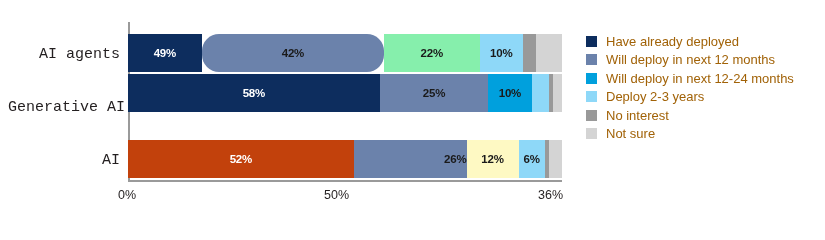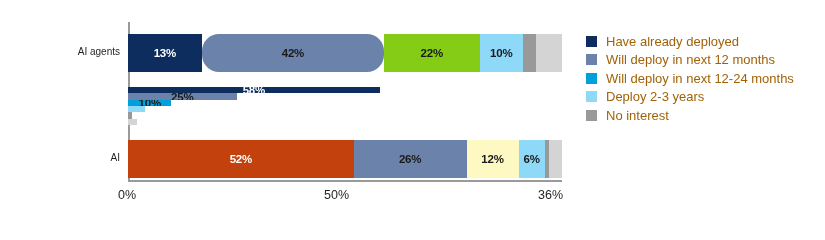--- a/index.html
+++ b/index.html
@@ -53,21 +53,21 @@
   .bar-row {
     position: absolute;
     left: 0;
     width: 100%;
     height: 38px;
     display: flex;
     flex-direction: row;
     align-items: stretch;
   }
   .bar-row.r0 { top: 12px; }
-  .bar-row.r1 { top: 65px; flex-direction: column; }
+  .bar-row.r1 { top: 52px; }
   .bar-row.r2 { top: 118px; }
 
   .seg {
     height: 38px;
     display: flex;
     align-items: center;
     justify-content: center;
     box-sizing: border-box;
     overflow: hidden;
   }
@@ -79,23 +79,24 @@
   }
   .seg-label.light { color: #ffffff; }
   .seg-label.dark  { color: #1a1a1a; }
 
   
   .cat-label {
     position: absolute;
     right: 0;
     width: 112px;
     text-align: right;
-    font-size: 10px;
+    font-size: 15px;
     color: #231f20;
     white-space: nowrap;
+    font-family: Liberation Mono, monospace;
   }
   .cat-wrap {
     position: absolute;
     left: 0;
     top: 22px;
     width: 120px;
     height: 158px;
   }
   .cat-label.c0 { top: 24px; }
   .cat-label.c1 { top: 77px; }
@@ -142,32 +143,33 @@
 </head>
 <body>
 
 <div id="chart-root">
 
   <div class="y-axis-line"></div>
   <div class="x-axis-line"></div>
 
   <div class="cat-wrap">
     <div class="cat-label c0">AI agents</div>
+    <div class="cat-label c1">Generative AI</div>
     <div class="cat-label c2">AI</div>
   </div>
 
   <div class="plot-area">
     <div class="bar-row r0">
         <div class="seg" style="width: 17%; background: rgb(13, 45, 94);">
-          <span class="seg-label light">13%</span>
+          <span class="seg-label light">49%</span>
         </div>
         <div class="seg" style="width: 42%; background: rgb(107, 130, 171); border-radius: 17px;">
           <span class="seg-label dark">42%</span>
         </div>
-        <div class="seg" style="width: 22%; background: #84cc16;">
+        <div class="seg" style="width: 22%; background: #86efac;">
           <span class="seg-label dark">22%</span>
         </div>
         <div class="seg" style="width: 10%; background: rgb(142, 216, 248);">
           <span class="seg-label dark">10%</span>
         </div>
         <div class="seg" style="width: 3%; background: rgb(153, 153, 153);"></div>
         <div class="seg" style="width: 6%; background: rgb(212, 212, 212);"></div>
       </div>
     <div class="bar-row r1">
         <div class="seg" style="width: 58%; background: rgb(13, 45, 94);">
@@ -180,21 +182,21 @@
           <span class="seg-label dark">10%</span>
         </div>
         <div class="seg" style="width: 4%; background: rgb(142, 216, 248);"></div>
         <div class="seg" style="width: 1%; background: rgb(153, 153, 153);"></div>
         <div class="seg" style="width: 2%; background: rgb(212, 212, 212);"></div>
       </div>
     <div class="bar-row r2">
         <div class="seg" style="width: 52%; background: #c2410c;">
           <span class="seg-label light">52%</span>
         </div>
-        <div class="seg" style="width: 26%; background: rgb(107, 130, 171);">
+        <div class="seg" style="width: 26%; background: rgb(107, 130, 171); justify-content: flex-end;">
           <span class="seg-label dark">26%</span>
         </div>
         <div class="seg" style="width: 12%; background: #fef9c3;">
           <span class="seg-label dark">12%</span>
         </div>
         <div class="seg" style="width: 6%; background: rgb(142, 216, 248);">
           <span class="seg-label dark">6%</span>
         </div>
         <div class="seg" style="width: 1%; background: rgb(153, 153, 153);"></div>
         <div class="seg" style="width: 3%; background: rgb(212, 212, 212);"></div>
@@ -219,15 +221,19 @@
         <span class="legend-text">Will deploy in next 12-24 months</span>
       </div>
       <div class="legend-item">
         <span class="legend-swatch" style="background: rgb(142, 216, 248);"></span>
         <span class="legend-text">Deploy 2-3 years</span>
       </div>
       <div class="legend-item">
         <span class="legend-swatch" style="background: rgb(153, 153, 153);"></span>
         <span class="legend-text">No interest</span>
       </div>
+      <div class="legend-item">
+        <span class="legend-swatch" style="background: rgb(212, 212, 212);"></span>
+        <span class="legend-text">Not sure</span>
+      </div>
     </div>
 
 </div>
 
 </body></html>

